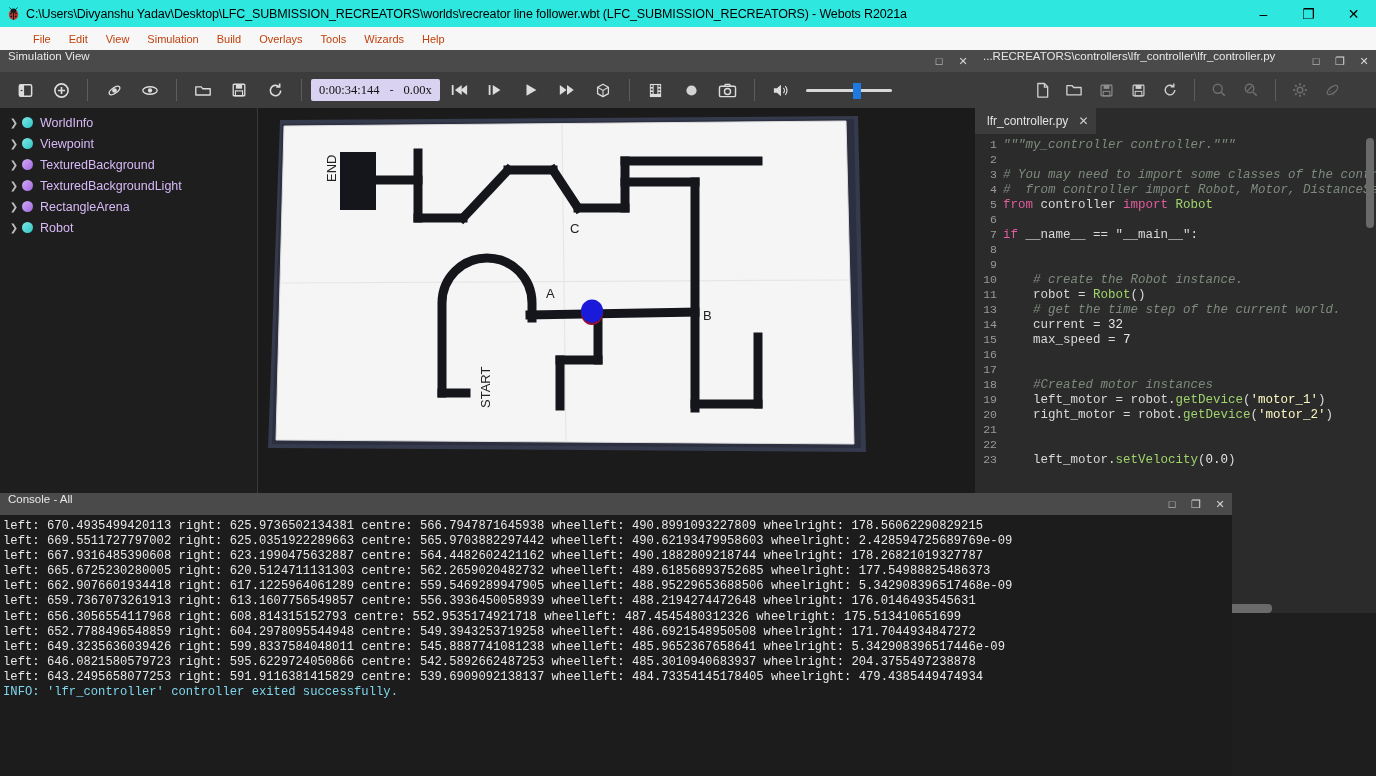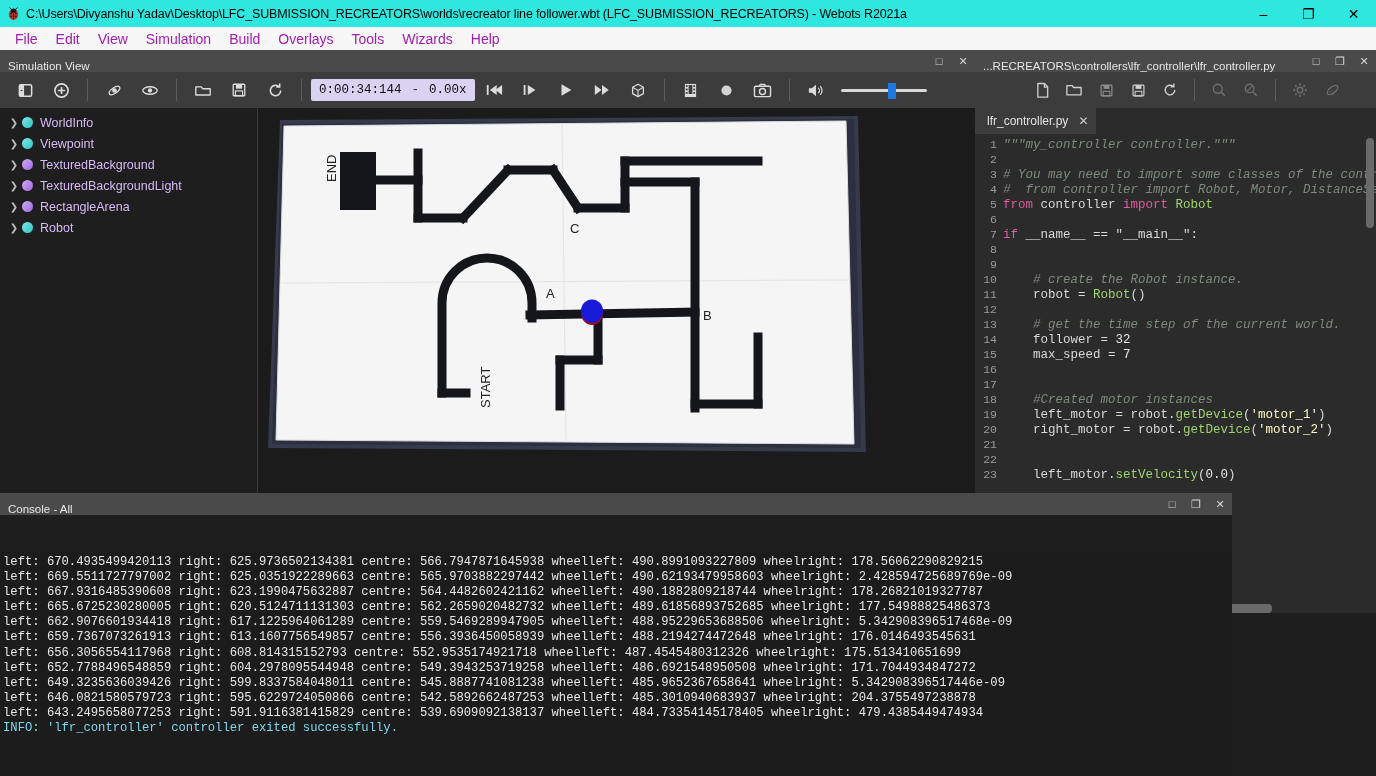--- a/index.html
+++ b/index.html
@@ -11,45 +11,45 @@
     color:#000; font-size:12.5px; }
   #titlebar .wb-logo { width:26px; height:27px; display:flex; align-items:center;
     justify-content:center; font-size:14px; }
   #titlebar .ttl { flex:1; white-space:nowrap; overflow:hidden; letter-spacing:-0.15px; }
   #titlebar .winbtns { display:flex; height:27px; }
   #titlebar .winbtn { width:45px; height:27px; display:flex; align-items:center;
     justify-content:center; font-size:14px; color:#000; }
 
   
   #menubar { height:23px; background:#f7f7f7; display:flex; align-items:center;
-    padding-left:6px; font-size:14px; color:#a21caf; }
+    padding-left:24px; font-size:11px; color:#c2410c; }
   #menubar .mi { padding:3px 9px; line-height:16px; }
 
   
   #workspace { position:relative; height:726px; background:#1e1e1e; }
 
   
   .panel-title { height:22px; background:#4a4a4a; color:#e6e6e6; font-size:11.5px;
-     display:flex; align-items:flex-end; padding-left:8px; }
+     display:flex; align-items:flex-start; padding-left:8px; }
   .panel-title .label { flex:1; white-space:nowrap; overflow:hidden; }
   .panel-title .pbtns { display:flex; }
   .panel-title .pbtn { width:24px; height:22px; display:flex; align-items:center;
      justify-content:center; color:#d6d6d6; font-size:11px; }
 
   
   #simpanel { position:absolute; left:0; top:0; width:975px; height:443px;
      background:#3c3c3c; display:flex; flex-direction:column; }
   #simtoolbar { height:36px; background:#3c3c3c; display:flex; align-items:center;
      padding-left:8px; gap:2px; }
   .tbtn { width:34px; height:30px; display:flex; align-items:center; justify-content:center;
      color:#dcdcdc; }
   .tsep { width:1px; height:22px; background:#5d5d5d; margin:0 7px; }
   #timebox { background:#d9d2f0; color:#111; font-size:12.5px; height:22px;
      display:flex; align-items:center; padding:0 8px; border-radius:2px; gap:10px;
-     font-family:Liberation Mono, monospace; }
+     font-family:Liberation Serif, serif; }
   #timebox .dash { color:#333; }
   #volwrap { display:flex; align-items:center; margin-left:6px; width:86px; position:relative; }
   #voltrack { height:3px; background:#d8d8d8; width:86px; border-radius:2px; }
   #volknob { position:absolute; left:52px; top:-6px; width:8px; height:16px; background:#1e7ae0; }
 
   #simbody { flex:1; display:flex; }
   #scenetree { width:258px; background:#1e1e1e; padding-top:4px;
      border-right:1px solid #3a3a3a; overflow:hidden; }
   .tree-row { height:21px; display:flex; align-items:center; font-size:12.5px;
      color:#d7b9f6; padding-left:6px; }
@@ -85,21 +85,21 @@
   .cs { color:#fef9c3; }                          
   .cn { color:#e5e5e5; }                          
   .cid { color:#d8d8d8; }
   #vscroll { position:absolute; right:2px; top:4px; width:8px; height:90px;
      background:#6a6a6a; border-radius:4px; }
   #hscroll { position:absolute; left:0; bottom:0; height:9px; width:100%; background:#2b2b2b; }
   #hscroll .thumb { height:9px; width:74%; background:#6a6a6a; border-radius:4px; }
 
   
   #console { position:absolute; left:0; top:443px; width:1232px; height:283px;
-     background:#1e1e1e; display:flex; flex-direction:column;gap:36px; }
+     background:#1e1e1e; display:flex; flex-direction:column; }
   #consolebody { flex:1; background:#1c1c1c; padding:4px 0 16px 3px; overflow:hidden;
      font-family:"Liberation Mono", monospace; font-size:12.2px; color:#e8e8e8;
      line-height:15.1px; white-space:pre; }
   #consolebody .info { color:#7fd7ee; }
 
   svg { display:block; }
 </style>
 </head>
 <body>
 
@@ -449,23 +449,22 @@
           <div class="cline"><span class="gutter">2</span><span class="ctext"></span></div>
           <div class="cline"><span class="gutter">3</span><span class="ctext"><span class="cm"># You may need to import some classes of the contro</span></span></div>
           <div class="cline"><span class="gutter">4</span><span class="ctext"><span class="cm">#  from controller import Robot, Motor, DistanceSen</span></span></div>
           <div class="cline"><span class="gutter">5</span><span class="ctext"><span class="ck">from</span><span class="cid"> controller </span><span class="ck">import</span><span class="cid"> </span><span class="cfn">Robot</span></span></div>
           <div class="cline"><span class="gutter">6</span><span class="ctext"></span></div>
           <div class="cline"><span class="gutter">7</span><span class="ctext"><span class="ck">if</span><span class="cid"> __name__ == </span><span class="cid">"__main__"</span><span class="cid">:</span></span></div>
           <div class="cline"><span class="gutter">8</span><span class="ctext"></span></div>
           <div class="cline"><span class="gutter">9</span><span class="ctext"></span></div>
           <div class="cline"><span class="gutter">10</span><span class="ctext"><span class="cm">    # create the Robot instance.</span></span></div>
           <div class="cline"><span class="gutter">11</span><span class="ctext"><span class="cid">    robot = </span><span class="cfn">Robot</span><span class="cid">()</span></span></div>
-          <div class="cline"><span class="gutter">12</span><span class="ctext"></span></div>
           <div class="cline"><span class="gutter">13</span><span class="ctext"><span class="cm">    # get the time step of the current world.</span></span></div>
-          <div class="cline"><span class="gutter">14</span><span class="ctext"><span class="cid">    follower = </span><span class="cn">32</span></span></div>
+          <div class="cline"><span class="gutter">14</span><span class="ctext"><span class="cid">    current = </span><span class="cn">32</span></span></div>
           <div class="cline"><span class="gutter">15</span><span class="ctext"><span class="cid">    max_speed = </span><span class="cn">7</span></span></div>
           <div class="cline"><span class="gutter">16</span><span class="ctext"></span></div>
           <div class="cline"><span class="gutter">17</span><span class="ctext"></span></div>
           <div class="cline"><span class="gutter">18</span><span class="ctext"><span class="cm">    #Created motor instances</span></span></div>
           <div class="cline"><span class="gutter">19</span><span class="ctext"><span class="cid">    left_motor = robot.</span><span class="cfn">getDevice</span><span class="cid">(</span><span class="cs">'motor_1'</span><span class="cid">)</span></span></div>
           <div class="cline"><span class="gutter">20</span><span class="ctext"><span class="cid">    right_motor = robot.</span><span class="cfn">getDevice</span><span class="cid">(</span><span class="cs">'motor_2'</span><span class="cid">)</span></span></div>
           <div class="cline"><span class="gutter">21</span><span class="ctext"></span></div>
           <div class="cline"><span class="gutter">22</span></div>
           <div class="cline"><span class="gutter">23</span><span class="ctext"><span class="cid">    left_motor.</span><span class="cfn">setVelocity</span><span class="cid">(</span><span class="cn">0.0</span><span class="cid">)</span></span></div>
         </div>

